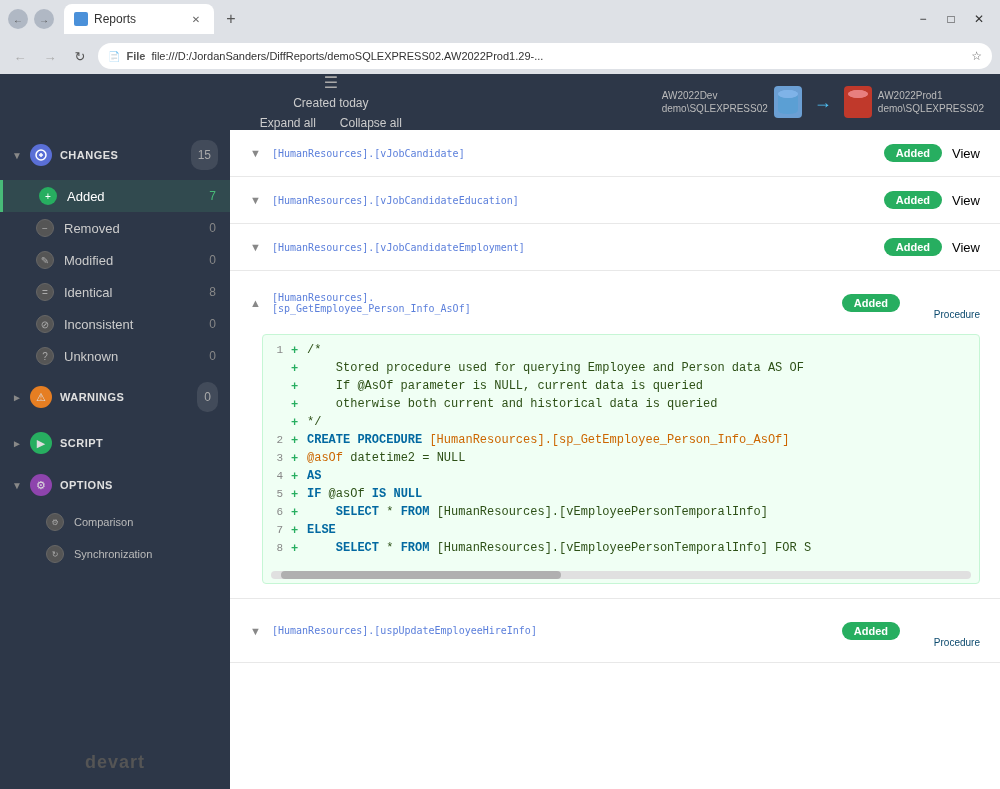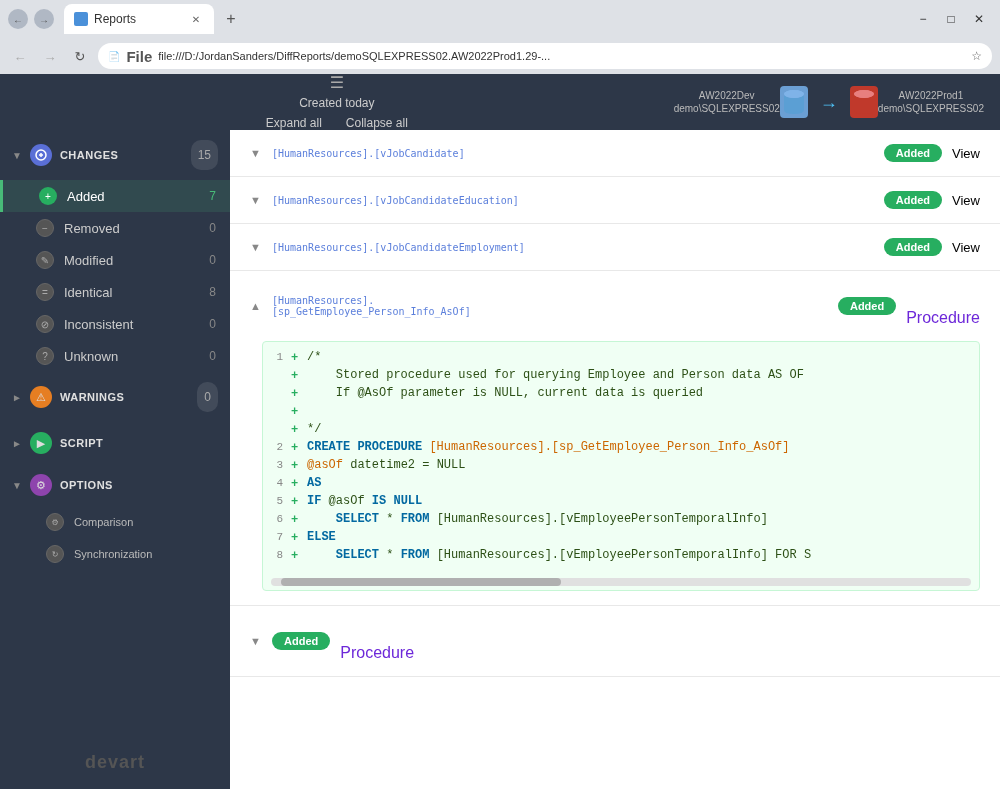--- a/index.html
+++ b/index.html
@@ -14,39 +14,39 @@
     .tab-favicon { width: 14px; height: 14px; border-radius: 2px; background: #4a90d9; display: flex; align-items: center; justify-content: center; }
     .tab-close { margin-left: auto; width: 16px; height: 16px; border-radius: 50%; display: flex; align-items: center; justify-content: center; cursor: pointer; font-size: 10px; color: #666; }
     .tab-new { width: 26px; height: 26px; border-radius: 50%; display: flex; align-items: center; justify-content: center; cursor: pointer; font-size: 16px; color: #555; }
     .window-controls { margin-left: auto; display: flex; gap: 2px; }
     .win-btn { width: 26px; height: 26px; display: flex; align-items: center; justify-content: center; font-size: 12px; cursor: pointer; color: #333; border-radius: 4px; }
     .address-bar { display: flex; align-items: center; height: 36px; background: #dee1e6; padding: 4px 8px; gap: 6px; }
     .nav-btn { width: 24px; height: 24px; display: flex; align-items: center; justify-content: center; border-radius: 50%; cursor: pointer; color: #555; font-size: 13px; }
     .nav-btn.disabled { color: #aaa; cursor: default; }
     .url-bar { flex: 1; display: flex; align-items: center; background: white; border-radius: 16px; height: 26px; padding: 0 10px; gap: 6px; font-size: 11px; color: #333; }
     .url-lock { color: #666; font-size: 10px; }
-    .url-file-label { color: #555; font-weight: bold; font-size: 15px; }
+    .url-file-label { color: #555; font-weight: bold; font-size: 11px; }
     .url-text { color: #333; font-size: 11px; flex: 1; }
     .star-icon { color: #666; font-size: 12px; }
 
     
     .app { display: flex; flex-direction: column; width: 1000px; height: 715px; background: #f5f5f5; }
 
     
     .toolbar { display: flex; align-items: center; height: 56px; background: #2d3748; color: white; padding: 0 16px; gap: 16px; }
     .app-logo { display: flex; align-items: center; gap: 10px; }
     .logo-icon { width: 36px; height: 36px; display: flex; align-items: center; justify-content: center; }
     .logo-title { font-size: 16px; font-weight: 600; color: white; }
     .toolbar-center { flex: 1; display: flex; flex-direction: column; align-items: center; gap: 4px; }
     .toolbar-hamburger { color: #aaa; font-size: 16px; }
     .toolbar-created { font-size: 12px; color: #ccc; }
     .toolbar-actions { display: flex; gap: 12px; }
     .toolbar-btn { font-size: 12px; color: #ccc; background: none; border: none; cursor: pointer; padding: 2px 6px; border-radius: 3px; }
     .toolbar-right { display: flex; align-items: center; gap: 12px; }
-    .db-source { display: flex; align-items: center; font-size: 11px; color: #ccc; text-align: center; }
+    .db-source { display: flex; align-items: center; gap: 6px; font-size: 11px; color: #ccc; }
     .db-icon { width: 28px; height: 32px; border-radius: 4px; display: flex; align-items: center; justify-content: center; font-size: 18px; }
     .db-icon.source { background: #6b9fd4; }
     .db-icon.target { background: #c0392b; }
     .arrow-icon { color: #4fc3f7; font-size: 18px; }
     .db-info { display: flex; flex-direction: column; font-size: 10px; color: #bbb; line-height: 1.3; }
 
     
     .main { display: flex; flex: 1; overflow: hidden; }
 
     
@@ -85,21 +85,21 @@
     .content-list { padding: 0; }
 
     
     .change-item { border-bottom: 1px solid #e8e8e8; }
     .change-header { display: flex; align-items: center; padding: 14px 20px; gap: 10px; cursor: pointer; }
     .change-chevron { color: #888; font-size: 11px; width: 12px; }
     .change-name { flex: 1; font-size: 10px; color: #5b7fdb; font-family: 'Consolas', monospace; }
     .change-badge { padding: 3px 12px; border-radius: 12px; font-size: 11px; font-weight: 600; color: white; }
     .change-badge.added { background: #27ae60; }
     .change-action { font-size: 13px; color: #000000; cursor: pointer; }
-    .change-type-label { font-size: 16px; color: #6d28d9; min-width: 70px; text-align: right; margin-top: 24px; }
+    .change-type-label { font-size: 10px; color: #0c4a6e; min-width: 70px; text-align: right; margin-top: 24px; }
 
     
     .code-block { background: #f0fff4; border: 1px solid #c6f6d5; margin: 0 20px 14px 32px; border-radius: 4px; overflow: hidden; }
     .code-content { padding: 8px 0; font-family: 'Consolas', 'Courier New', monospace; font-size: 12px; overflow-x: auto; }
     .code-line { display: flex; align-items: flex-start; min-height: 18px; }
     .code-line-num { width: 28px; color: #888; text-align: right; padding-right: 8px; flex-shrink: 0; font-size: 11px; user-select: none; padding-top: 1px; }
     .code-line-plus { width: 16px; color: #27ae60; font-weight: bold; flex-shrink: 0; padding-top: 1px; }
     .code-line-text { color: #2d5016; white-space: pre; }
     .code-line-text .kw { color: #0369a1; font-weight: bold; }
     .code-line-text .obj { color: #cc6600; margin-top: 23px; }
@@ -329,20 +329,21 @@
                 <span class="code-line-text comment">    Stored procedure used for querying Employee and Person data AS OF</span>
               </div>
               <div class="code-line">
                 <span class="code-line-num"></span>
                 <span class="code-line-plus">+</span>
                 <span class="code-line-text comment">    If @AsOf parameter is NULL, current data is queried</span>
               </div>
               <div class="code-line">
                 <span class="code-line-num"></span>
                 <span class="code-line-plus">+</span>
+                <span class="code-line-text comment">    otherwise both current and historical data is queried</span>
               </div>
               <div class="code-line">
                 <span class="code-line-num"></span>
                 <span class="code-line-plus">+</span>
                 <span class="code-line-text">*/</span>
               </div>
               <div class="code-line">
                 <span class="code-line-num">2</span>
                 <span class="code-line-plus">+</span>
                 <span class="code-line-text"><span class="kw">CREATE PROCEDURE</span> <span class="obj">[HumanResources].[sp_GetEmployee_Person_Info_AsOf]</span></span>
@@ -380,20 +381,21 @@
             </div>
             <div class="code-scrollbar">
               <div class="code-scrollbar-thumb"></div>
             </div>
           </div>
         </div>
 
         <div class="change-item">
           <div class="change-header">
             <span class="change-chevron">▼</span>
+            <span class="change-name">[HumanResources].[uspUpdateEmployeeHireInfo]</span>
             <span class="change-badge added">Added</span>
             <span class="change-type-label">Procedure</span>
           </div>
         </div>
 
       </div>
     </div>
   </div>
 </div>
 

